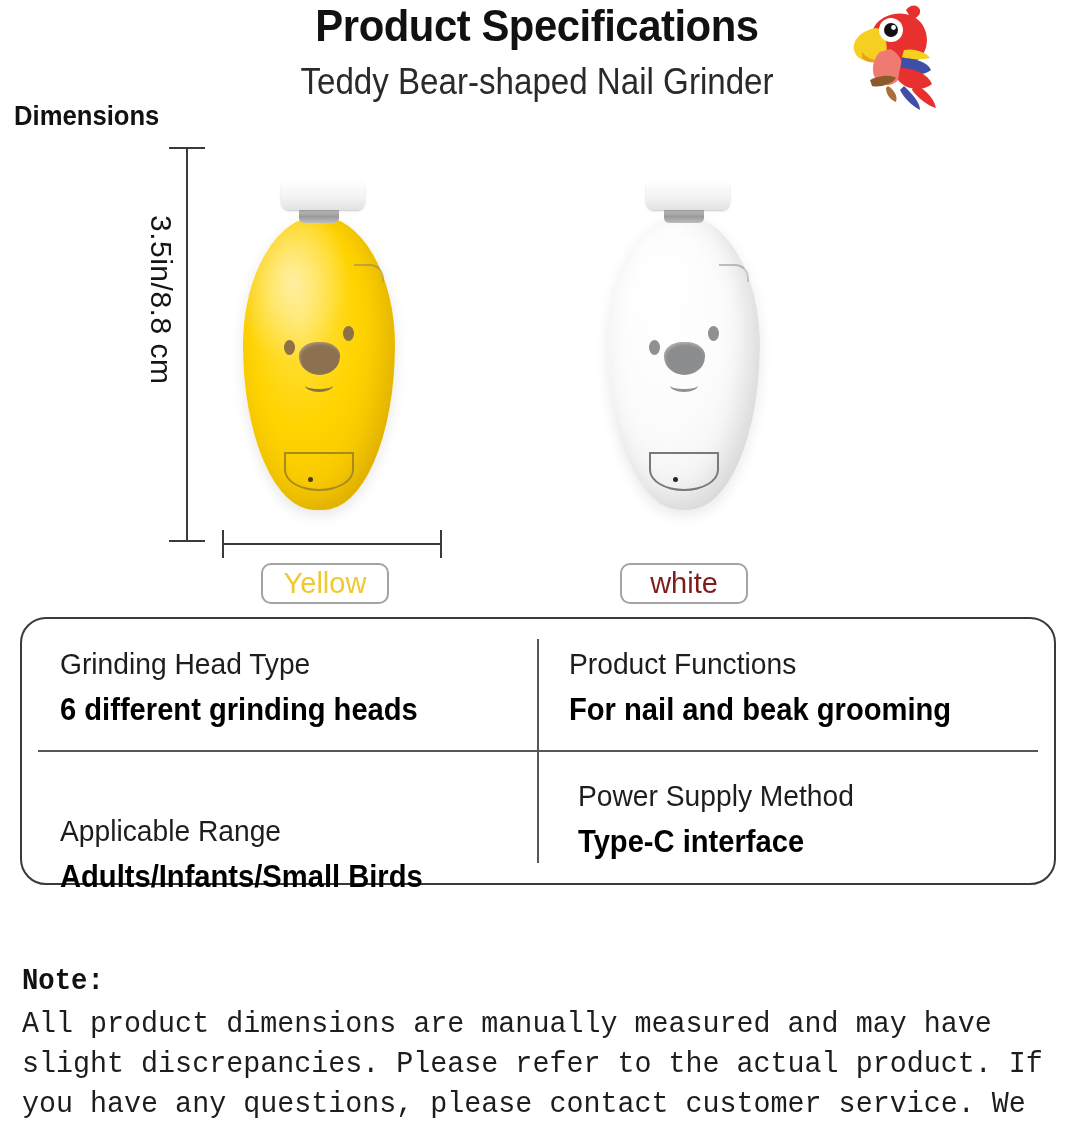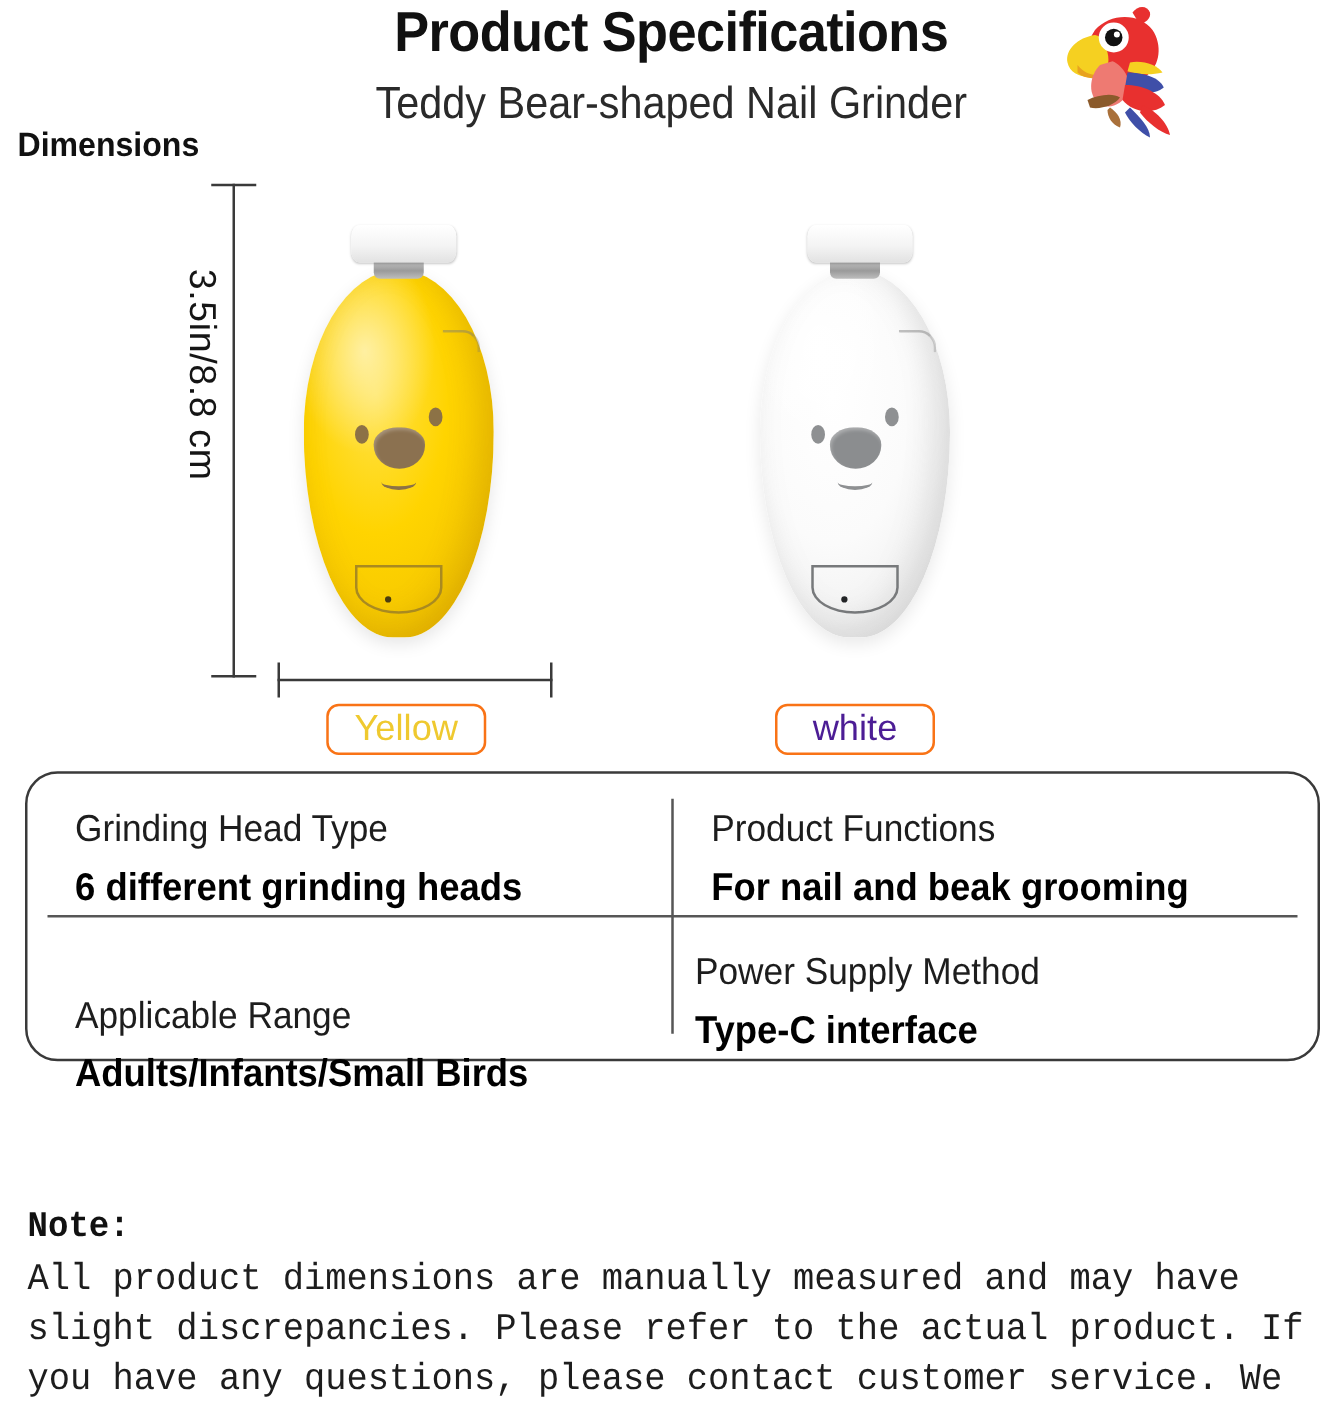--- a/index.html
+++ b/index.html
@@ -279,39 +279,39 @@
   .device.yellow .power-btn { border: 2px solid #a98a20; }
   .device.yellow .power-btn .dot { background: #4a3c10; }
   .device.white .power-btn { border: 2px solid #77797b; }
   .device.white .power-btn .dot { background: #222426; }
 
   
   .color-pill {
     position: absolute;
     top: 428px;
     height: 41px;
-    border: 2px solid #f97316;
+    border: 2px solid #a3a3a3;
     border-radius: 10px;
     display: flex;
     align-items: center;
     justify-content: center;
     font-size: 29px;
     background: #ffffff;
     padding: 0 18px;
   }
   .color-pill.yellow-pill { left: 261px; width: 128px; }
   .color-pill.white-pill  { left: 620px; width: 128px; }
 
   
   .spec-table {
     position: absolute;
     left: 20px;
     top: 617px;
     width: 1036px;
-    height: 232px;
+    height: 268px;
     border: 2px solid #3a3a3a;
     border-radius: 26px;
     background: #ffffff;
   }
   .spec-vdivider {
     position: absolute;
     left: 50%;
     top: 20px;
     bottom: 20px;
     width: 2px;
@@ -329,21 +329,21 @@
   }
   .spec-cell {
     position: absolute;
     width: 50%;
     height: 50%;
     padding: 26px 18px 0 38px;
   }
   .spec-cell.r0c0 { left: 0;   top: 0; }
   .spec-cell.r0c1 { left: 50%; top: 0; padding-left: 31px; }
   .spec-cell.r1c0 { left: 0;   top: 50%; margin-top: 35px; }
-  .spec-cell.r1c1 { left: 50%; top: 50%; padding-left: 18px; }
+  .spec-cell.r1c1 { left: 50%; top: 50%; padding-left: 40px; }
 
   .spec-label {
     font-size: 30px;
     font-weight: 400;
     color: #1d1d1d;
     line-height: 38px;
     transform: scaleX(0.94);
     transform-origin: left center;
     white-space: nowrap;
   }
@@ -459,21 +459,21 @@
         <div class="power-btn">
           <span class="dot"></span>
         </div>
       </div>
     </div>
 
     <div class="color-pill yellow-pill">
       <span style="color:#EFC92F;">Yellow</span>
     </div>
     <div class="color-pill white-pill">
-      <span style="color:#4c1d95;">white</span>
+      <span style="color:#7f1d1d;">white</span>
     </div>
   </div>
 
   <div class="spec-table">
     <div class="spec-vdivider"></div>
     <div class="spec-hdivider"></div>
 
     <div class="spec-cell r0c0">
       <div class="spec-label">Grinding Head Type</div>
       <div class="spec-value">6 different grinding heads</div>

